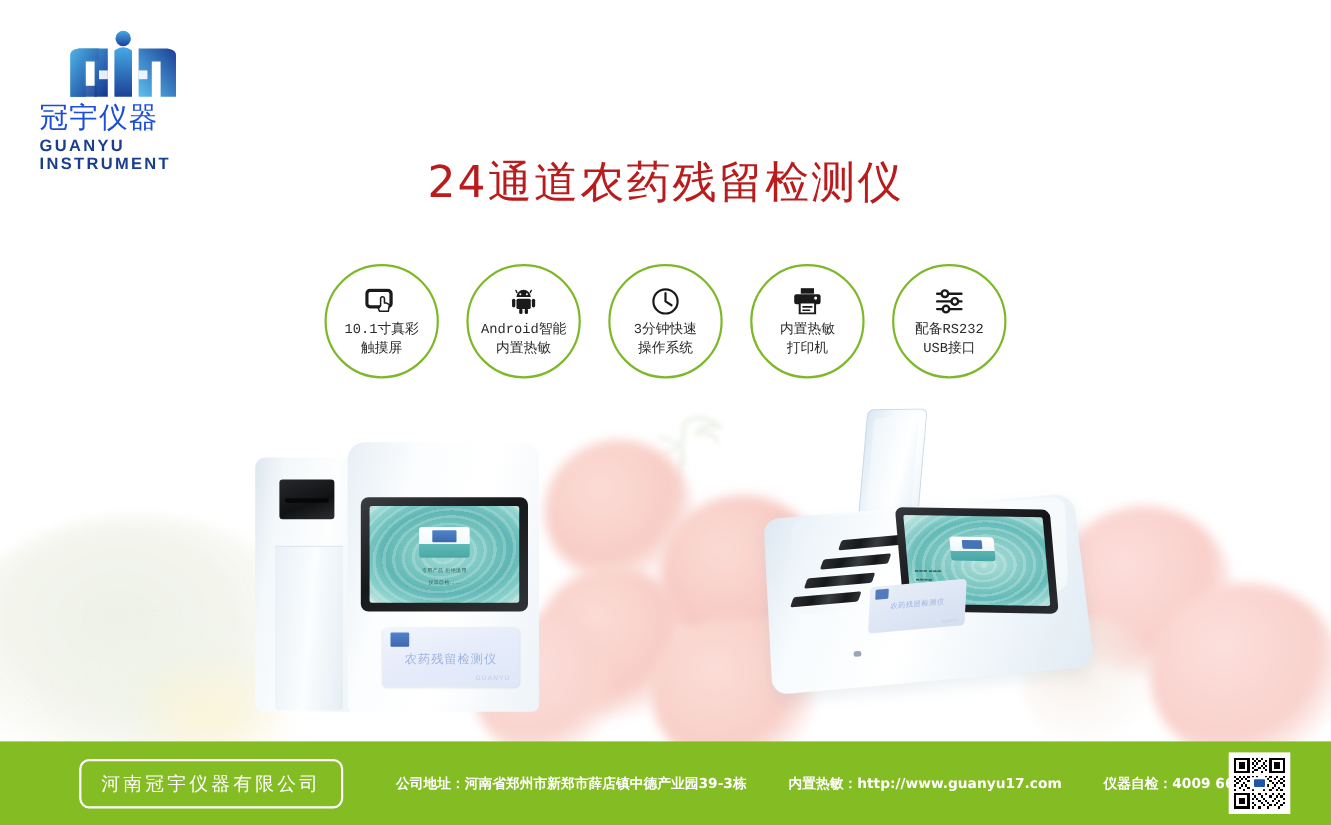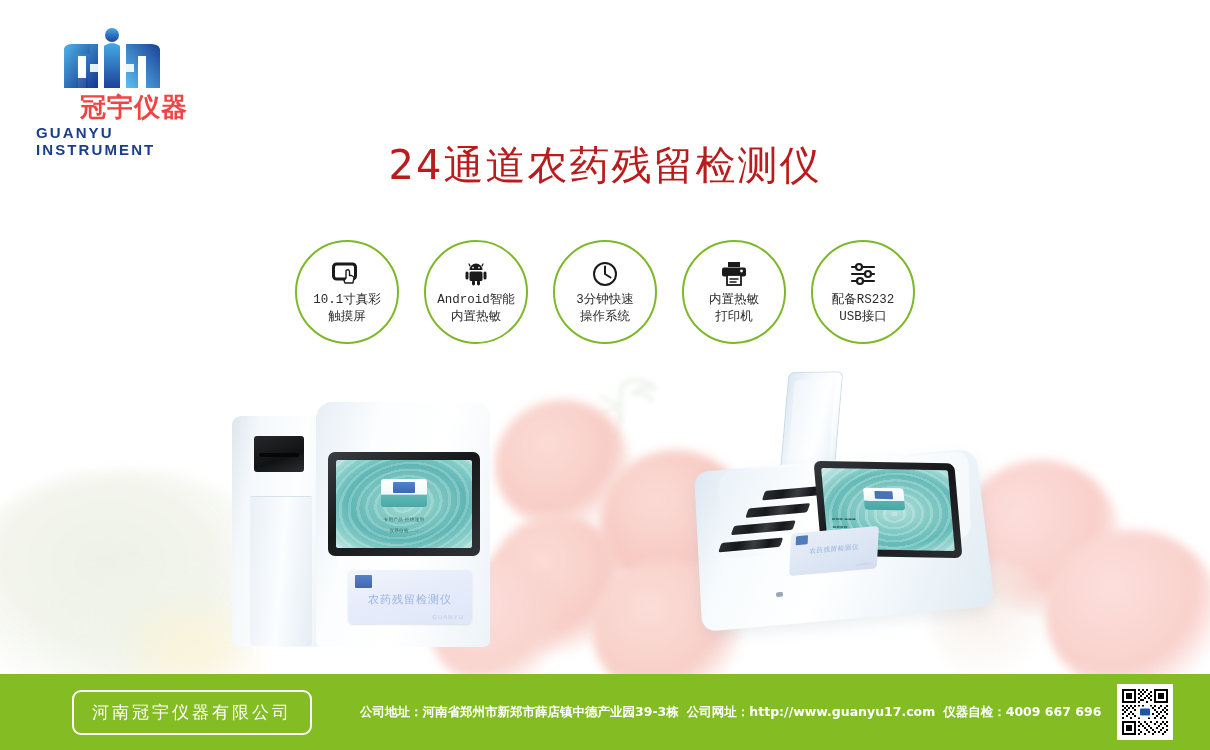--- a/index.html
+++ b/index.html
@@ -40,22 +40,22 @@
   .t8 { left: 930px; top: 560px; width: 120px; height: 120px; background: radial-gradient(circle at 40% 36%, #f6efe9 0%, rgba(246,240,234,0) 75%); }
   .vine {
     position: absolute; left: 560px; top: 375px; width: 130px; height: 120px;
     filter: blur(2.5px); opacity: .55;
   }
 
   
   .logo { position: absolute; left: 36px; top: 26px; width: 152px; height: 112px; z-index: 5; }
   .logo-mark { width: 104px; height: 66px; margin: 0 auto; display: block; }
   .logo-cn {
-    text-align: right; font-size: 26px; font-weight: bold; letter-spacing: 1px;
-    color: #ef4444; margin-top: 2px; line-height: 1.05;
+    text-align: left; font-size: 26px; font-weight: normal; letter-spacing: 1px;
+    color: #1d4ed8; margin-top: 2px; line-height: 1.05;
     font-family: "DejaVu Sans", "Liberation Sans", sans-serif;
   }
   .logo-en {
     font-size: 15px; font-weight: bold; letter-spacing: 2.1px;
     color: #1b3e8c; margin-top: 3px;
   }
 
   
   .title {
     position: absolute; left: 0; right: 0; top: 138px; text-align: center; z-index: 5;
@@ -237,21 +237,21 @@
     position: absolute; left: 0; bottom: 0; width: 1210px; height: 76px;
     background: #84bc24; z-index: 10; display: flex; align-items: center;
   }
   .fcompany {
     margin-left: 72px; padding: 9px 18px; border: 2px solid #ffffff; border-radius: 9px;
     color: #ffffff; font-size: 17px; letter-spacing: 3px; white-space: nowrap;
     font-family: "DejaVu Sans", "Liberation Sans", sans-serif;
   }
   .finfo {
     margin-left: 48px; color: #ffffff; font-size: 12.5px; font-weight: bold;
-    display: flex; align-items: flex-start; gap: 8px; white-space: nowrap;
+    display: flex; align-items: flex-start; gap: 38px; white-space: nowrap;
     font-family: "DejaVu Sans", "Liberation Sans", sans-serif;
   }
   .finfo span.val { font-weight: bold; }
   .qr {
     position: absolute; right: 37px; top: 50%; transform: translateY(-50%);
     width: 56px; height: 56px; background: #ffffff; padding: 3px;
   }
   .qr-inner { width: 100%; height: 100%; position: relative; }
   .qr-logo {
     position: absolute; left: 50%; top: 50%; transform: translate(-50%,-50%);
@@ -438,21 +438,21 @@
 
   </div>
 
   <div class="footer">
     <div class="fcompany">河南冠宇仪器有限公司</div>
     <div class="finfo">
       <div>
         <span>公司地址：</span><span class="val">河南省郑州市新郑市薛店镇中德产业园39-3栋</span>
       </div>
       <div>
-        <span>公司网址：</span><span class="val">http://www.guanyu17.com</span>
+        <span>内置热敏：</span><span class="val">http://www.guanyu17.com</span>
       </div>
       <div>
         <span>仪器自检：</span><span class="val">4009 667 696</span>
       </div>
     </div>
     <div class="qr">
       <div class="qr-inner">
         <svg width="100%" height="100%" viewBox="0 0 50 50" shape-rendering="crispEdges">
           <rect width="50" height="50" fill="#ffffff"></rect>
           <g fill="#000000">

